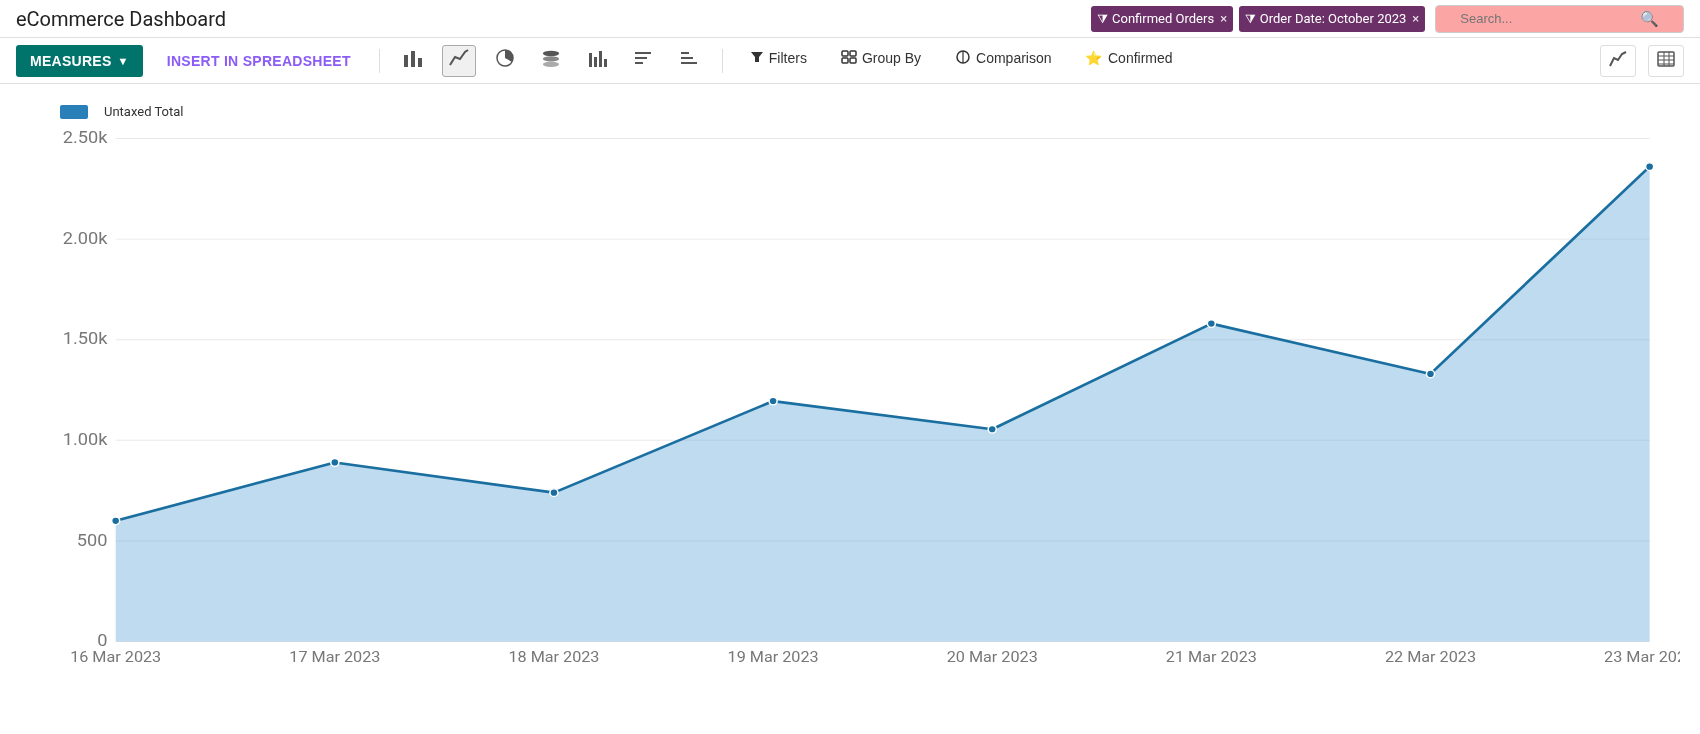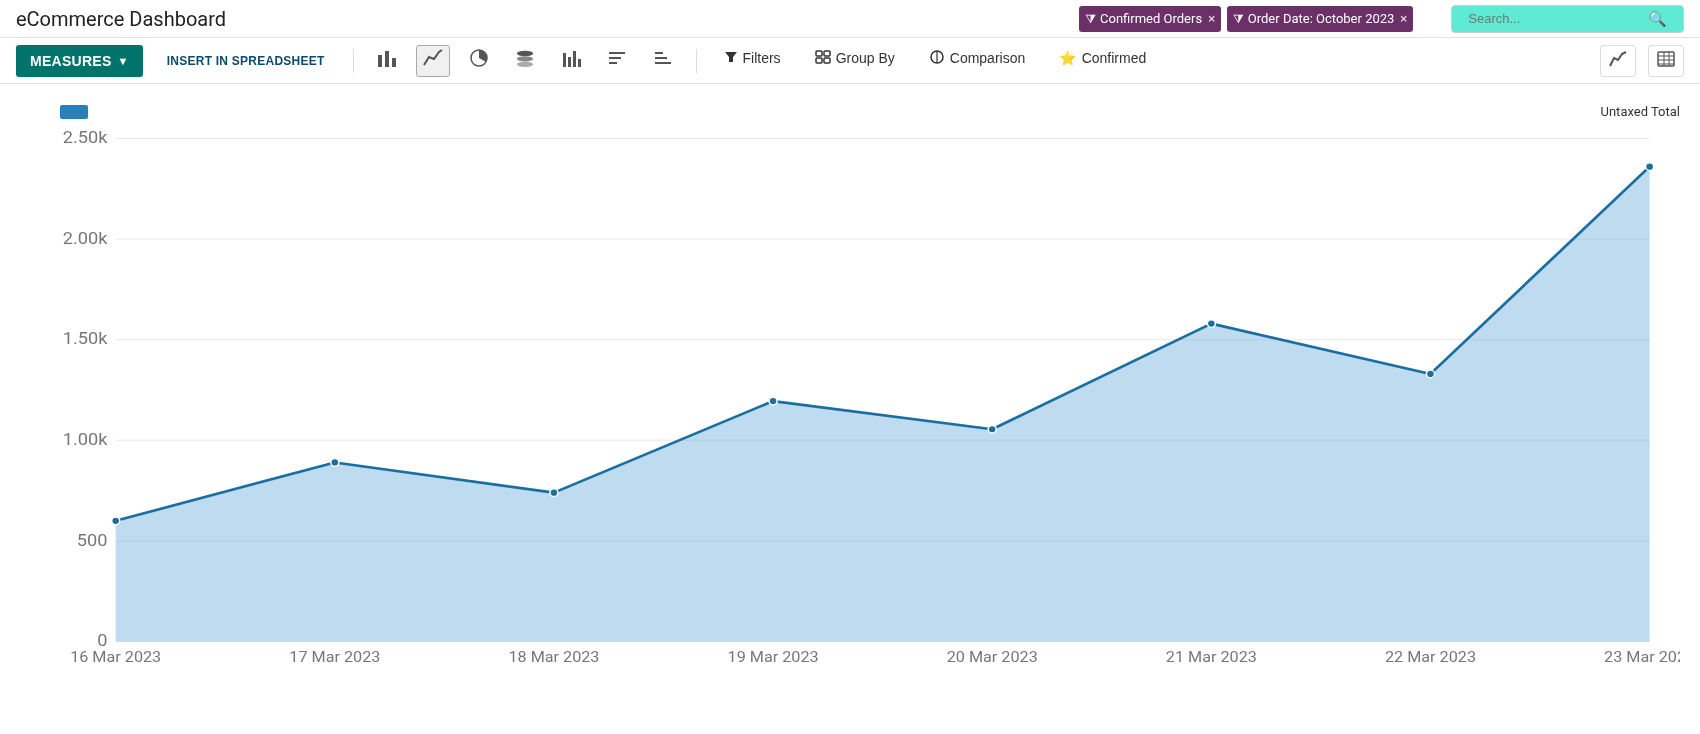--- a/index.html
+++ b/index.html
@@ -44,25 +44,24 @@
       cursor: pointer;
       font-size: 13px;
       margin-left: 2px;
       opacity: 0.85;
     }
     .search-box {
       display: flex;
       align-items: center;
       border: 1px solid #ccc;
       border-radius: 4px;
-      padding: 2px 16px;
+      padding: 2px 24px;
       height: 28px;
       min-width: 200px;
-      background: #5eead4;
-      margin-left: 28px;
+      background: #fca5a5;
     }
     .search-box input {
       border: none;
       outline: none;
       font-size: 13px;
       color: #555;
       width: 180px;
       background: transparent;
     }
     .search-box .search-icon-btn {
@@ -95,22 +94,22 @@
       cursor: pointer;
       display: flex;
       align-items: center;
       gap: 6px;
       letter-spacing: 0.02em;
     }
     .btn-measures .caret { font-size: 11px; }
     .btn-insert {
       background: none;
       border: none;
-      color: #0c4a6e;
-      font-size: 12px;
+      color: #8b5cf6;
+      font-size: 14px;
       font-weight: 600;
       cursor: pointer;
       padding: 0 12px;
       height: 32px;
       letter-spacing: 0.02em;
     }
     .divider-v {
       width: 1px;
       height: 24px;
       background: #ddd;
@@ -161,21 +160,21 @@
     
     .chart-area {
       width: 100%;
       height: calc(734px - 38px - 46px);
       position: relative;
       background: #fff;
       padding: 20px 20px 40px 60px;
     }
     .chart-legend {
       display: flex;
-      justify-content: space-between;
+      justify-content: flex-start;
       align-items: center;
       gap: 16px;
       margin-bottom: 10px;
     }
     .legend-color-box {
       width: 28px;
       height: 14px;
       background: #2980b9;
       border-radius: 2px;
     }

